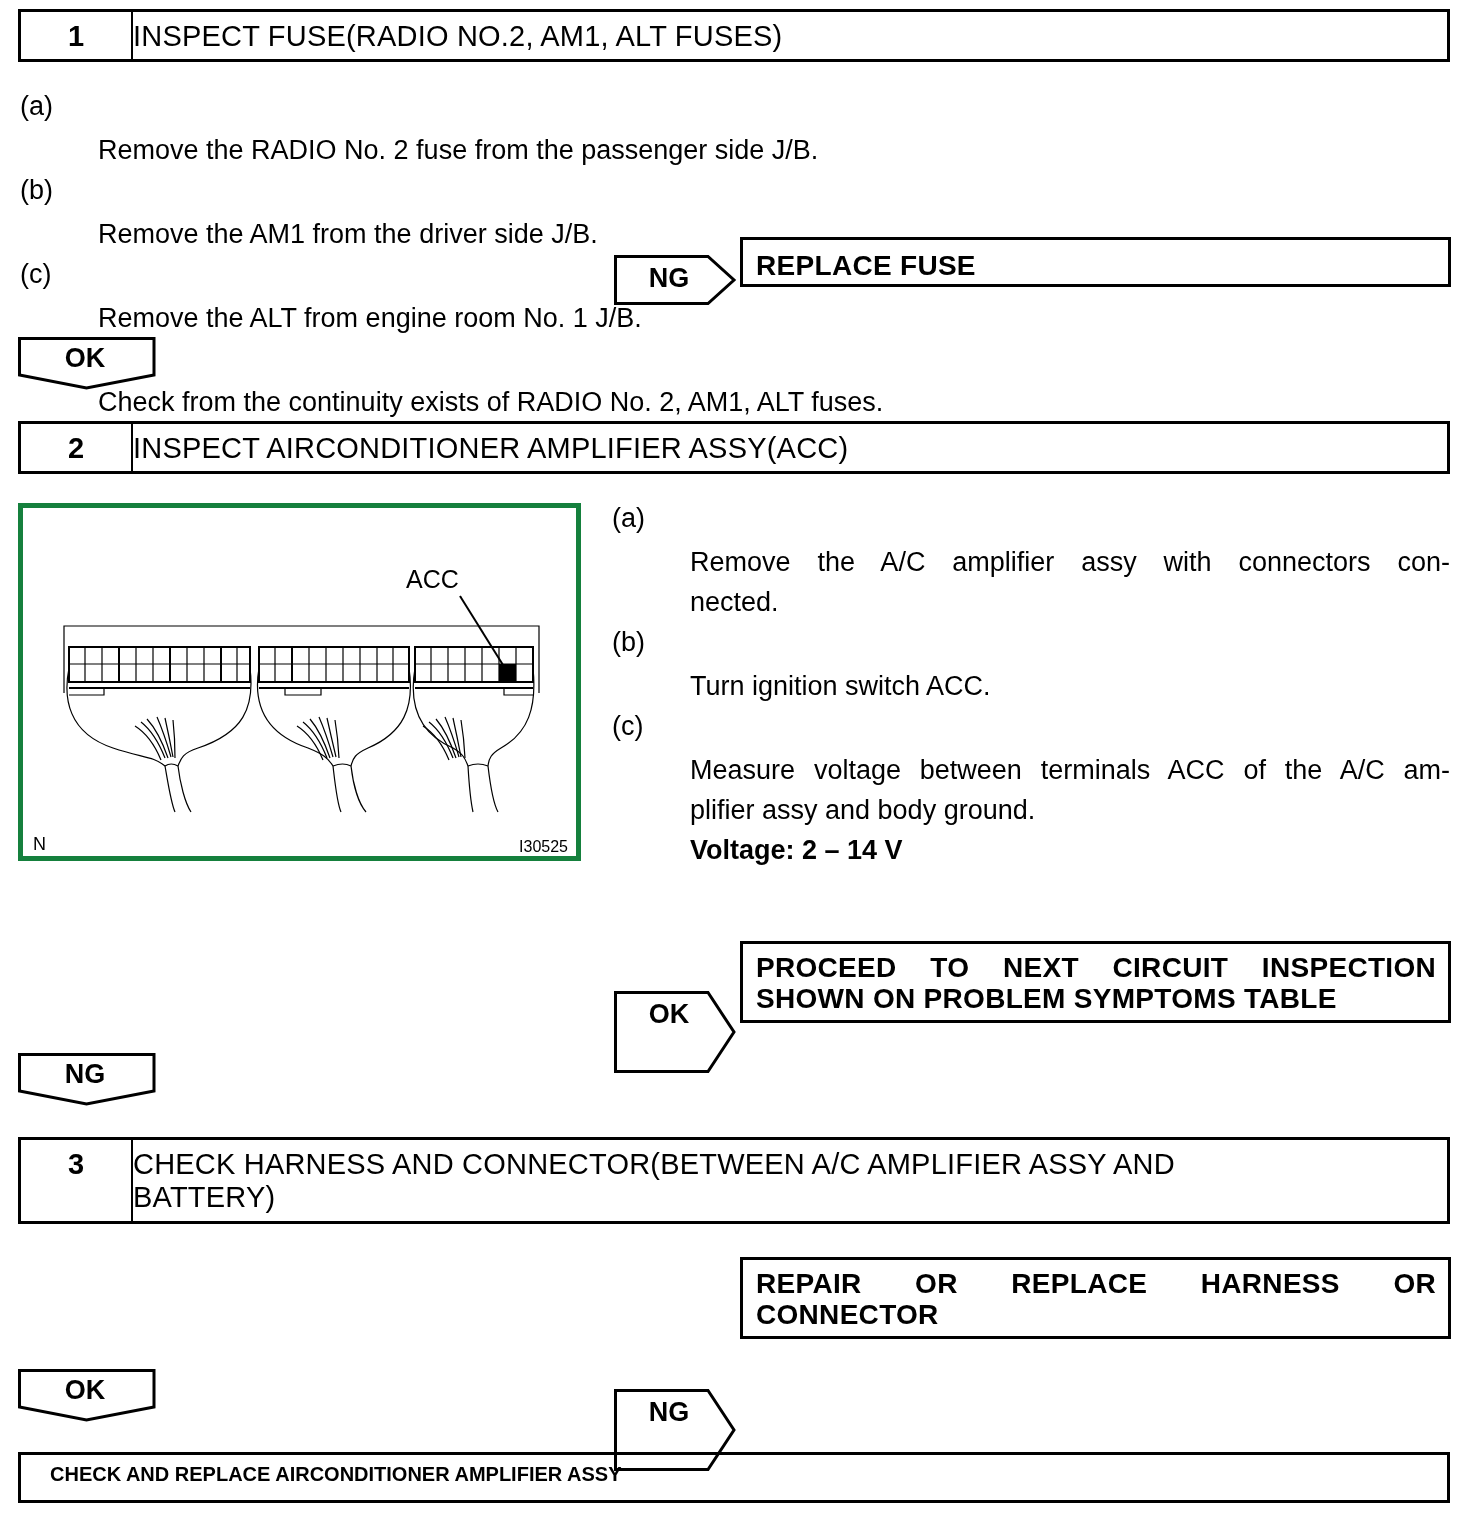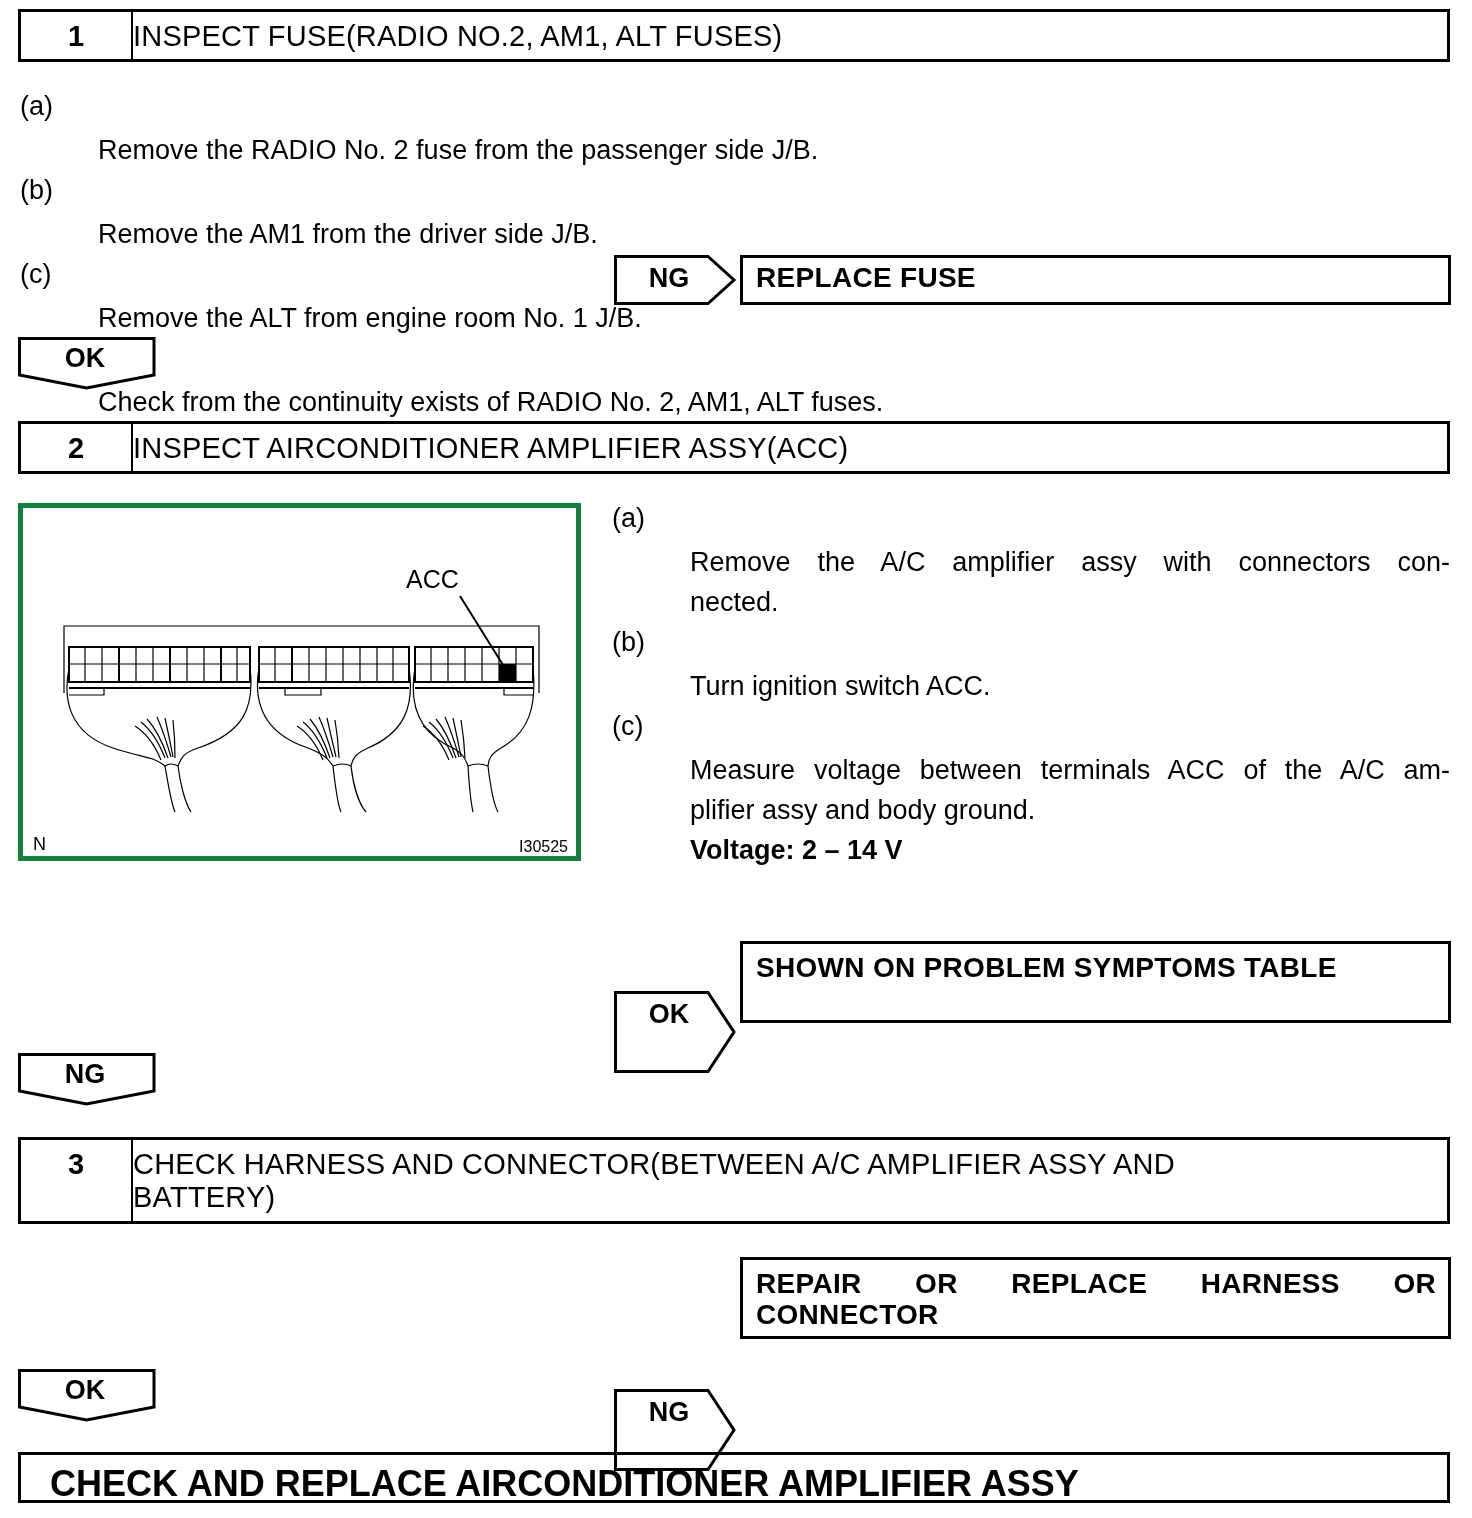--- a/index.html
+++ b/index.html
@@ -58,21 +58,21 @@
   .figure {
     position: absolute; left: 18px; top: 503px; width: 563px; height: 358px;
     border: 5px solid #15803d; box-sizing: border-box;
   }
   .fig-label { position: absolute; font-size: 25px; }
   .fig-small { position: absolute; font-size: 16px; }
 
   .final-box {
     position: absolute; left: 18px; top: 1452px; width: 1432px; height: 51px;
     border: 3px solid #000; box-sizing: border-box;
-    font-weight: bold; font-size: 36px; padding: 8px 0 0 29px;
+    font-weight: bold; font-size: 20px; padding: 8px 0 0 29px;
   }
 </style>
 </head>
 <body>
 
 <div class="step-box" style="top:9px; height:53px;">
   <div class="step-num">1</div>
   <div class="step-title">INSPECT FUSE(RADIO NO.2, AM1, ALT FUSES)</div>
 </div>
 
@@ -94,21 +94,21 @@
     <span class="txt" style="text-align:left">Check from the continuity exists of RADIO No. 2, AM1, ALT fuses.</span>
   </div>
 </div>
 
 <div class="tag-right abs" style="left:614px; top:255px; height:50px;">
   <svg width="124" height="50">
     <polygon points="1.5,1.5 94,1.5 120,25 94,48.5 1.5,48.5" fill="#fff" stroke="#000" stroke-width="3"></polygon>
   </svg>
   <span class="tag-text">NG</span>
 </div>
-<div class="result-box" style="left:740px; top:255px; width:711px; height:50px; padding-top:4px;">
+<div class="result-box" style="left:740px; top:237px; width:711px; height:50px; padding-top:10px;">
   <span>REPLACE FUSE</span>
 </div>
 
 <div class="tag-down" style="left:18px; top:337px;">
   <svg width="138" height="54">
     <polygon points="1.5,1.5 136,1.5 136,38 68.5,51 1.5,38" fill="#fff" stroke="#000" stroke-width="3"></polygon>
   </svg>
   <span class="tag-text">OK</span>
 </div>
 
@@ -231,20 +231,21 @@
   </div>
 </div>
 
 <div class="tag-right abs" style="left:614px; top:941px; height:82px;">
   <svg width="124" height="82">
     <polygon points="1.5,1.5 94,1.5 120,41 94,80.5 1.5,80.5" fill="#fff" stroke="#000" stroke-width="3"></polygon>
   </svg>
   <span class="tag-text">OK</span>
 </div>
 <div class="result-box" style="left:740px; top:941px; width:711px; height:82px;">
+  <span class="justify-line">PROCEED TO NEXT CIRCUIT INSPECTION</span>
   <span style="display:block">SHOWN ON PROBLEM SYMPTOMS TABLE</span>
 </div>
 
 <div class="tag-down" style="left:18px; top:1053px;">
   <svg width="138" height="54">
     <polygon points="1.5,1.5 136,1.5 136,38 68.5,51 1.5,38" fill="#fff" stroke="#000" stroke-width="3"></polygon>
   </svg>
   <span class="tag-text">NG</span>
 </div>
 

